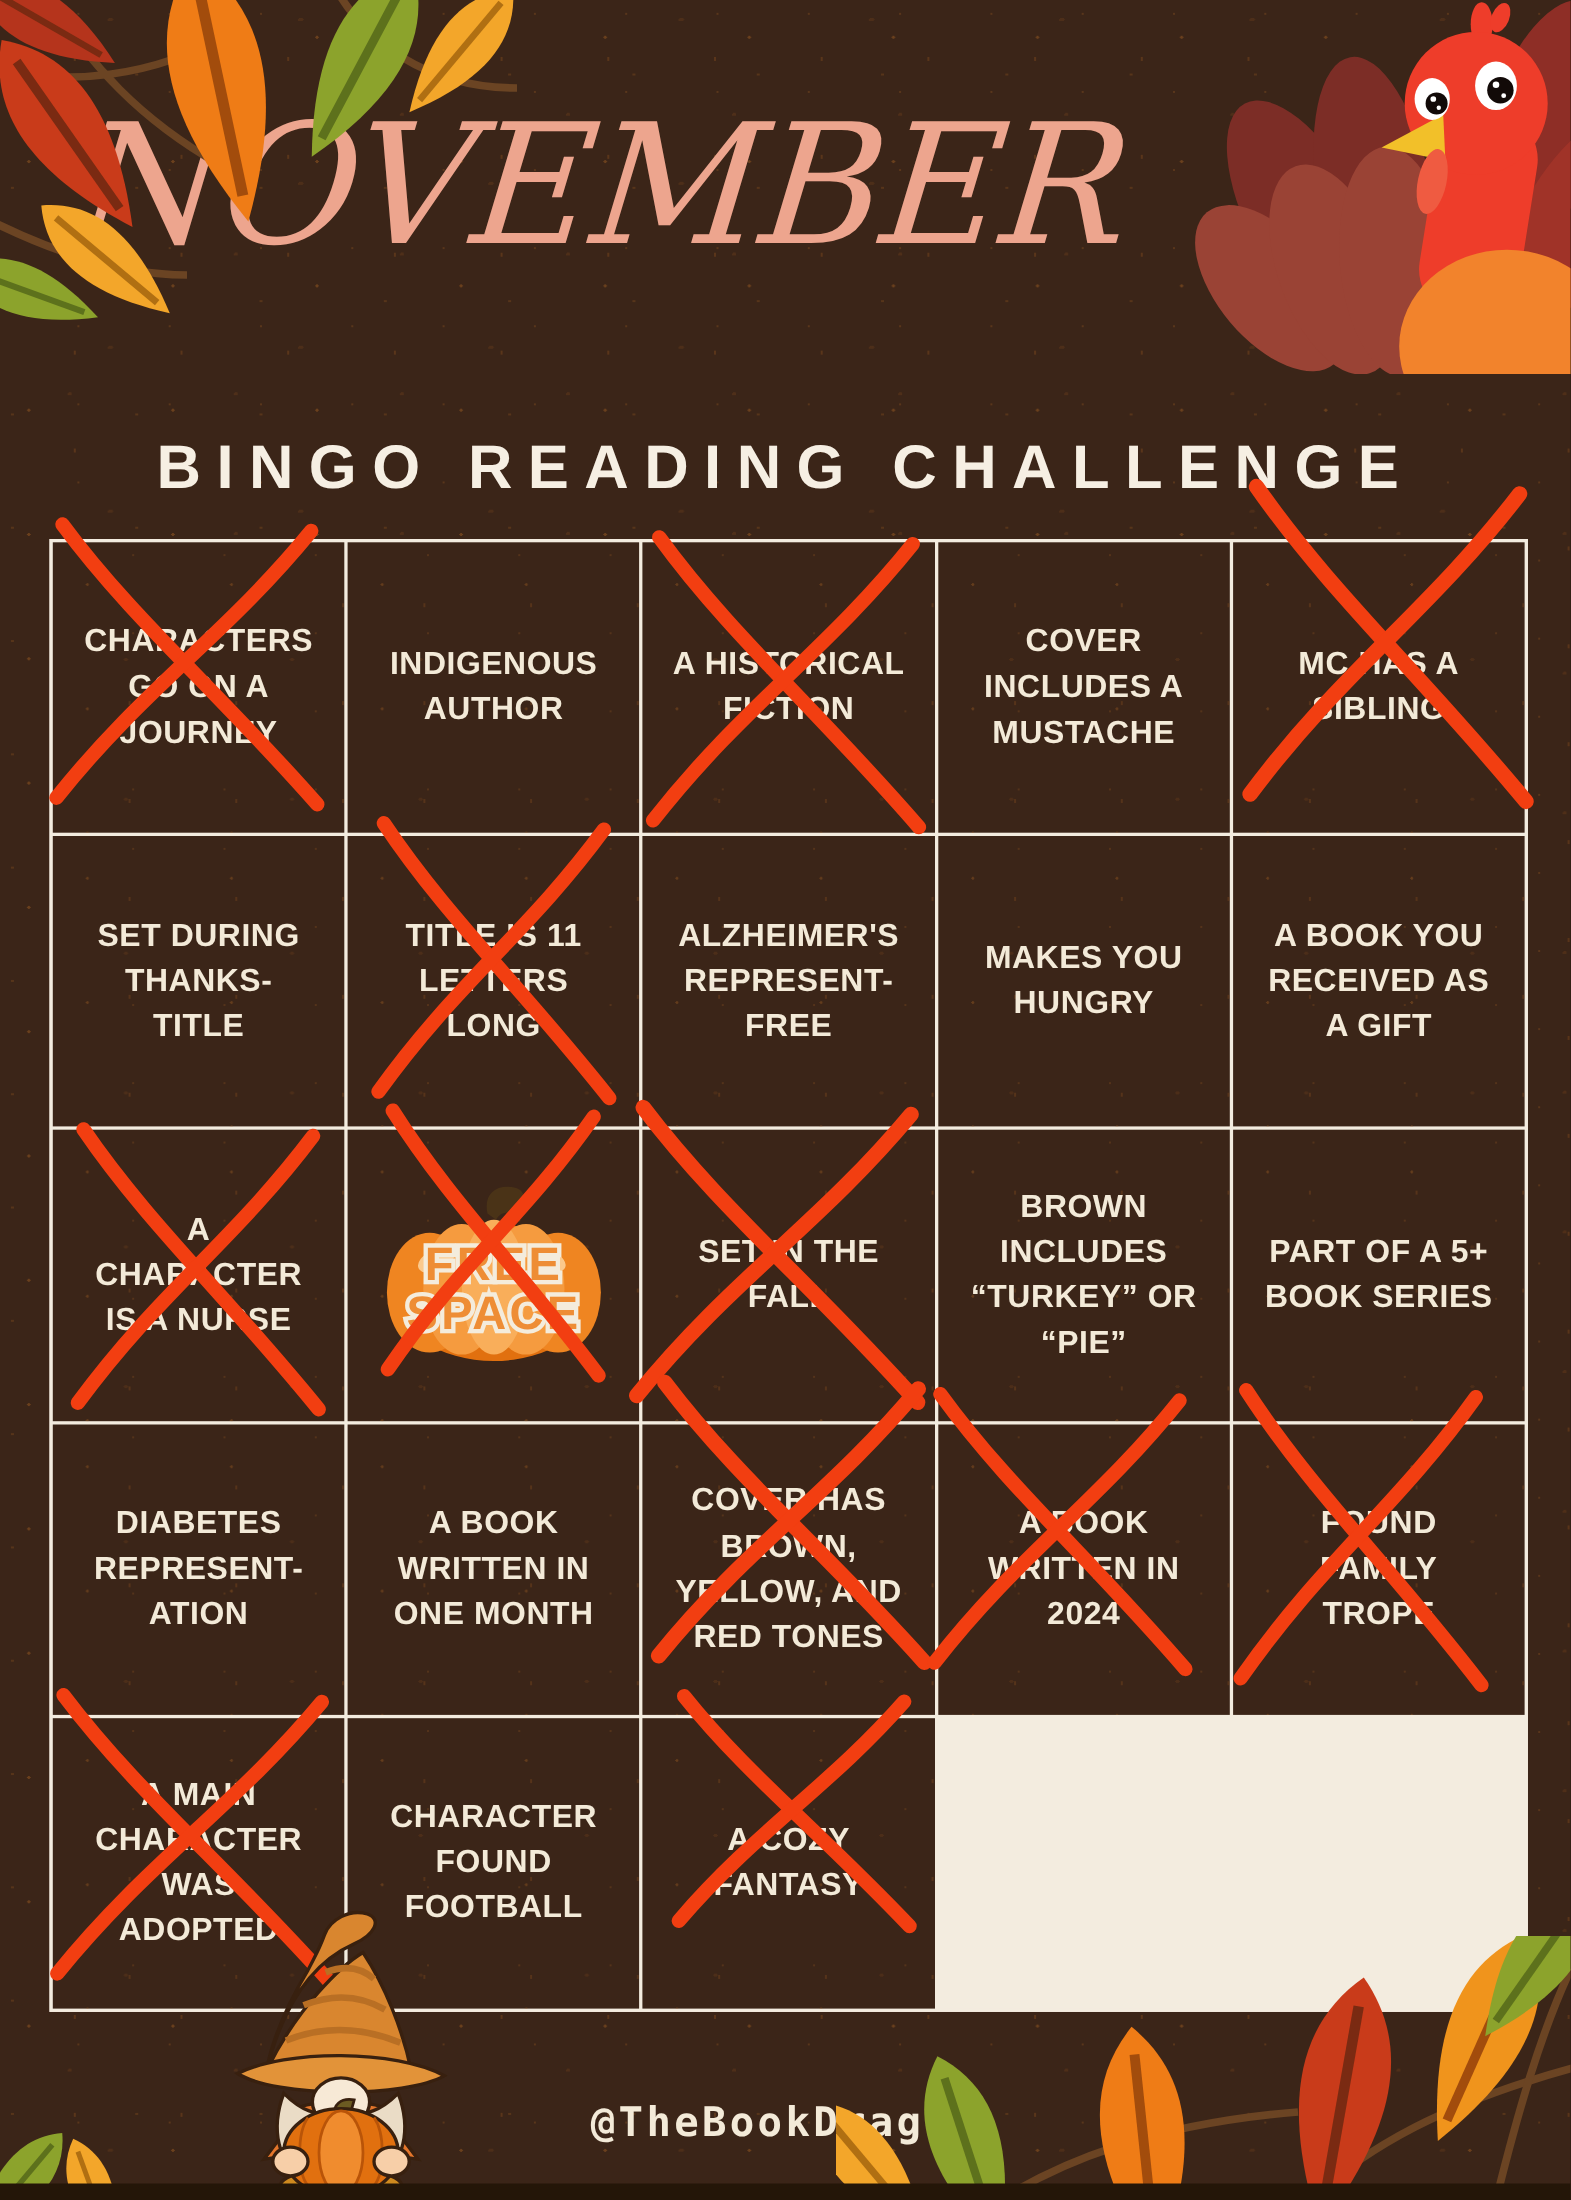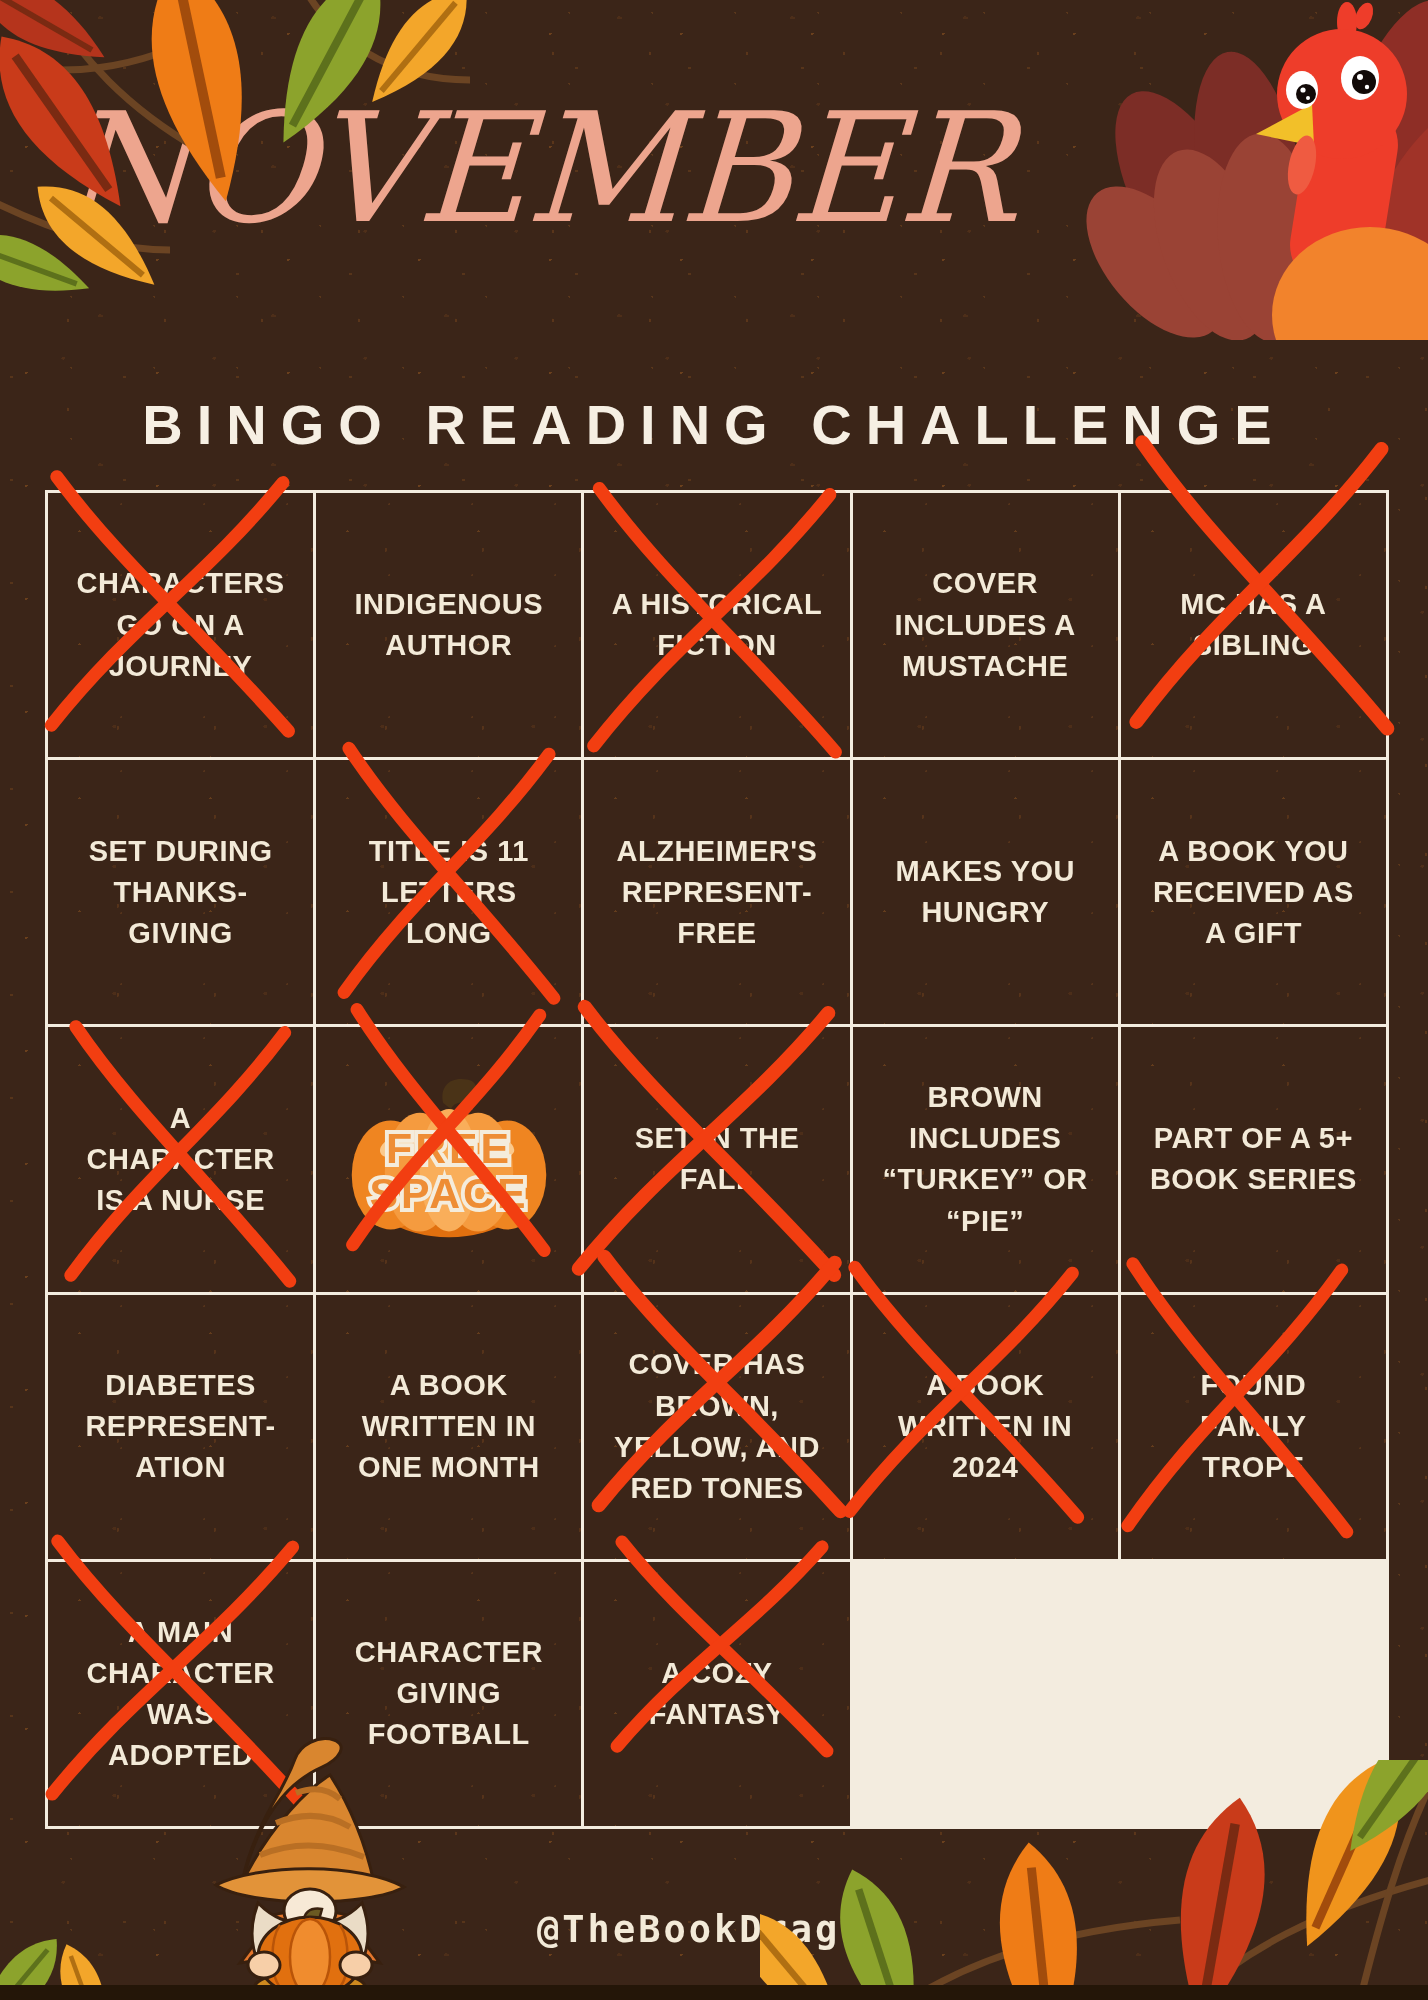--- a/index.html
+++ b/index.html
@@ -180,21 +180,21 @@
       <span class="cell-label">MC HAS A SIBLING</span>
       <div class="x-mark" style="left:-2%;top:-28%;width:110%;height:126%">
         <svg viewBox="0 0 100 100" preserveAspectRatio="none">
             <path d="M9,7 C32,36 60,58 93,93" stroke="#F23E11" stroke-width="14" fill="none" stroke-linecap="round" vector-effect="non-scaling-stroke"></path>
             <path d="M91,9 C63,41 36,57 7,91" stroke="#F23E11" stroke-width="14" fill="none" stroke-linecap="round" vector-effect="non-scaling-stroke"></path>
           </svg>
       </div>
     </div>
 
     <div class="cell">
-      <span class="cell-label">SET DURING THANKS- GIVING</span>
+      <span class="cell-label">SET DURING THANKS- TITLE</span>
     </div>
 
     <div class="cell">
       <span class="cell-label">TITLE IS 11 LETTERS LONG</span>
       <div class="x-mark" style="left:4%;top:-12%;width:92%;height:110%">
         <svg viewBox="0 0 100 100" preserveAspectRatio="none">
             <path d="M9,7 C32,36 60,58 93,93" stroke="#F23E11" stroke-width="13" fill="none" stroke-linecap="round" vector-effect="non-scaling-stroke"></path>
             <path d="M91,9 C63,41 36,57 7,91" stroke="#F23E11" stroke-width="13" fill="none" stroke-linecap="round" vector-effect="non-scaling-stroke"></path>
           </svg>
       </div>
@@ -308,21 +308,21 @@
       <span class="cell-label">A MAIN CHARACTER WAS ADOPTED</span>
       <div class="x-mark" style="left:-6%;top:-16%;width:108%;height:114%">
         <svg viewBox="0 0 100 100" preserveAspectRatio="none">
             <path d="M9,7 C32,36 60,58 93,93" stroke="#F23E11" stroke-width="13" fill="none" stroke-linecap="round" vector-effect="non-scaling-stroke"></path>
             <path d="M91,9 C63,41 36,57 7,91" stroke="#F23E11" stroke-width="13" fill="none" stroke-linecap="round" vector-effect="non-scaling-stroke"></path>
           </svg>
       </div>
     </div>
 
     <div class="cell">
-      <span class="cell-label">CHARACTER GIVING FOOTBALL</span>
+      <span class="cell-label">CHARACTER FOUND FOOTBALL</span>
     </div>
 
     <div class="cell">
       <span class="cell-label">A COZY FANTASY</span>
       <div class="x-mark" style="left:6%;top:-14%;width:92%;height:92%">
         <svg viewBox="0 0 100 100" preserveAspectRatio="none">
             <path d="M9,7 C32,36 60,58 93,93" stroke="#F23E11" stroke-width="13" fill="none" stroke-linecap="round" vector-effect="non-scaling-stroke"></path>
             <path d="M91,9 C63,41 36,57 7,91" stroke="#F23E11" stroke-width="13" fill="none" stroke-linecap="round" vector-effect="non-scaling-stroke"></path>
           </svg>
       </div>

